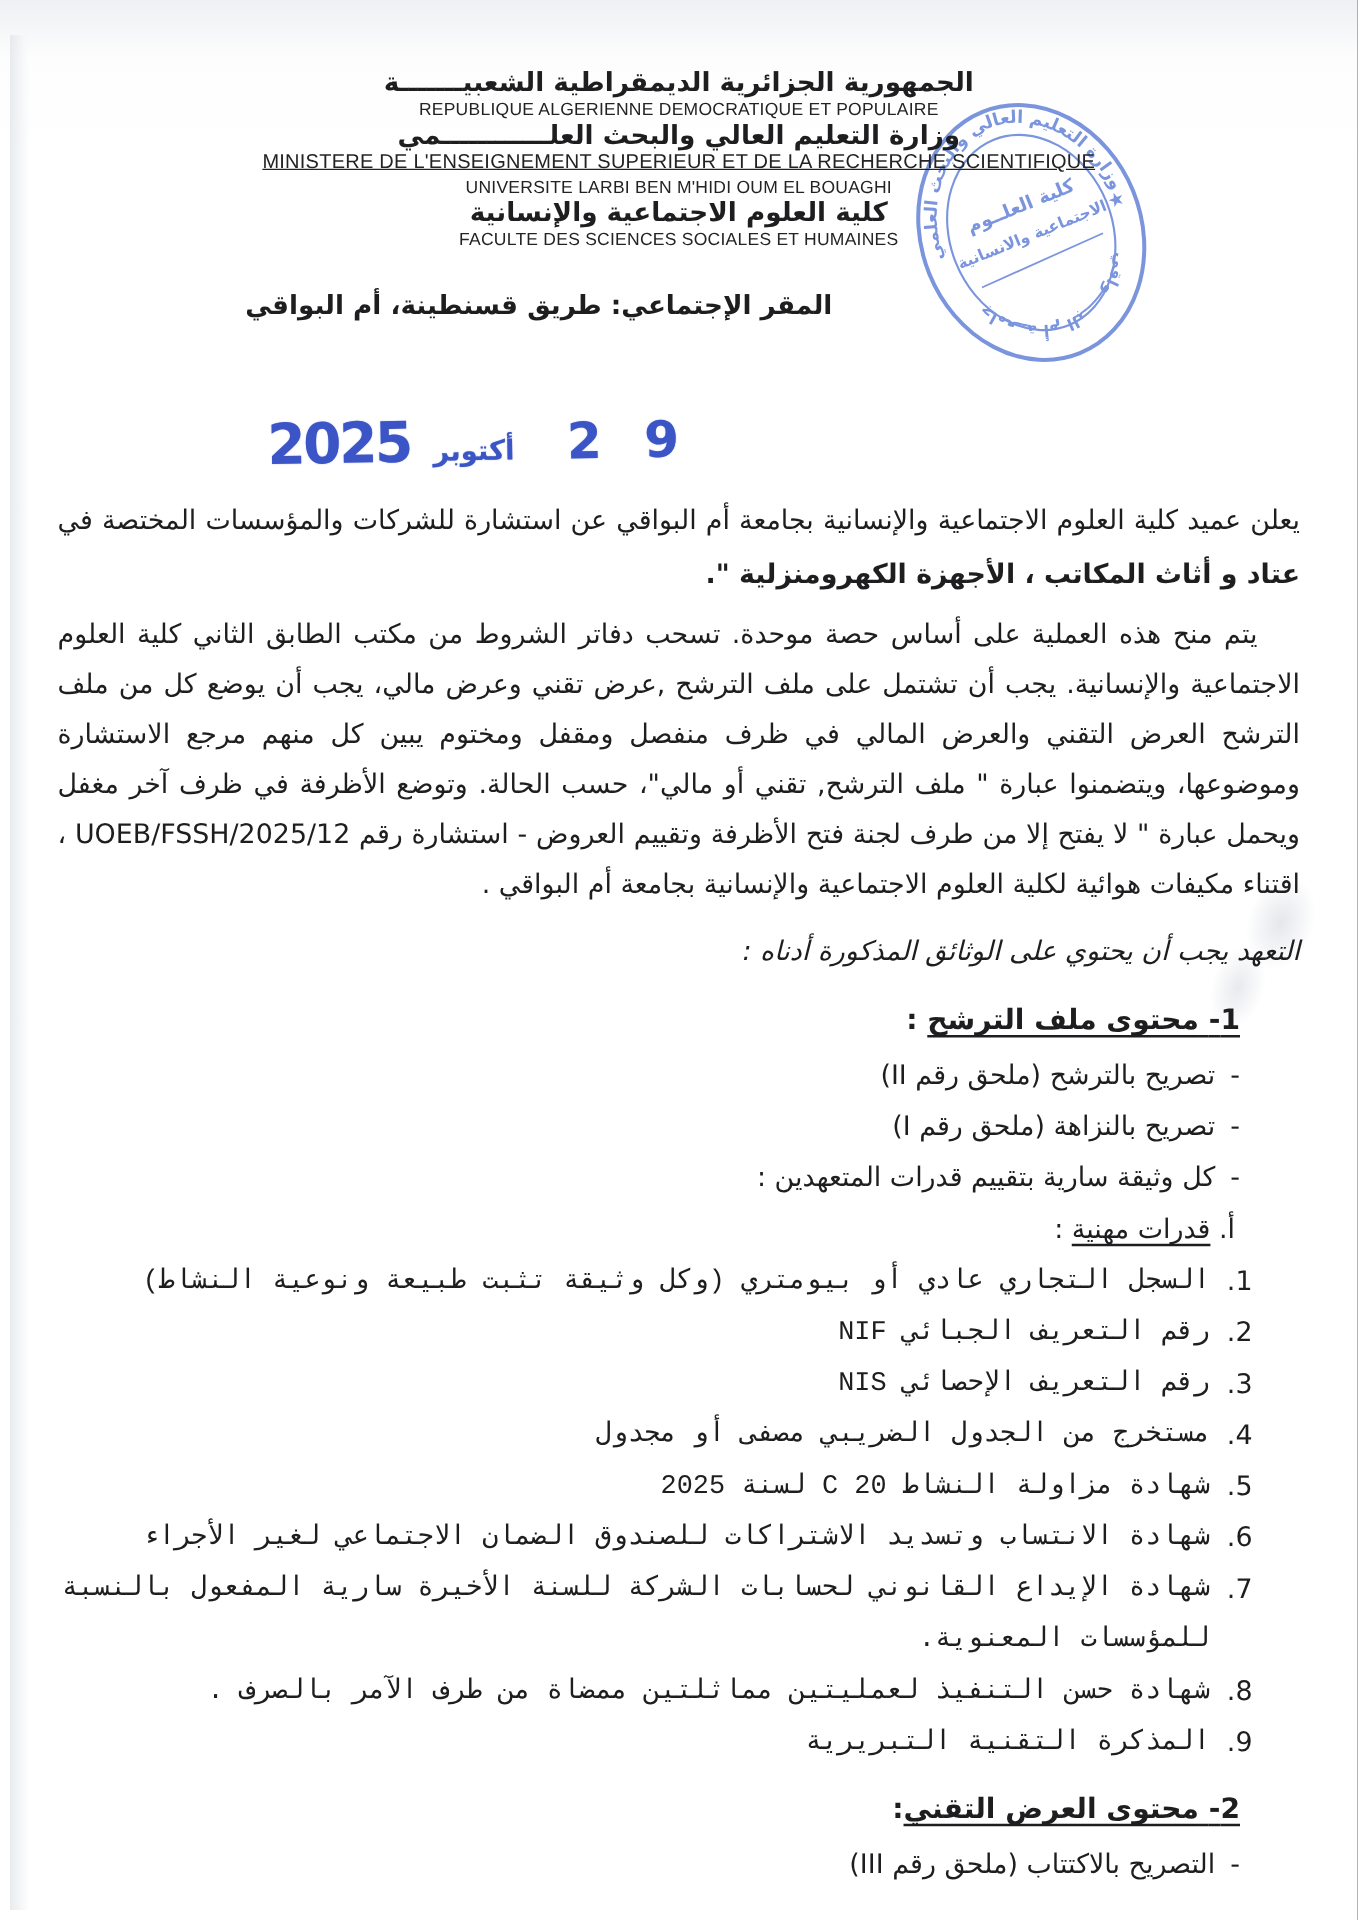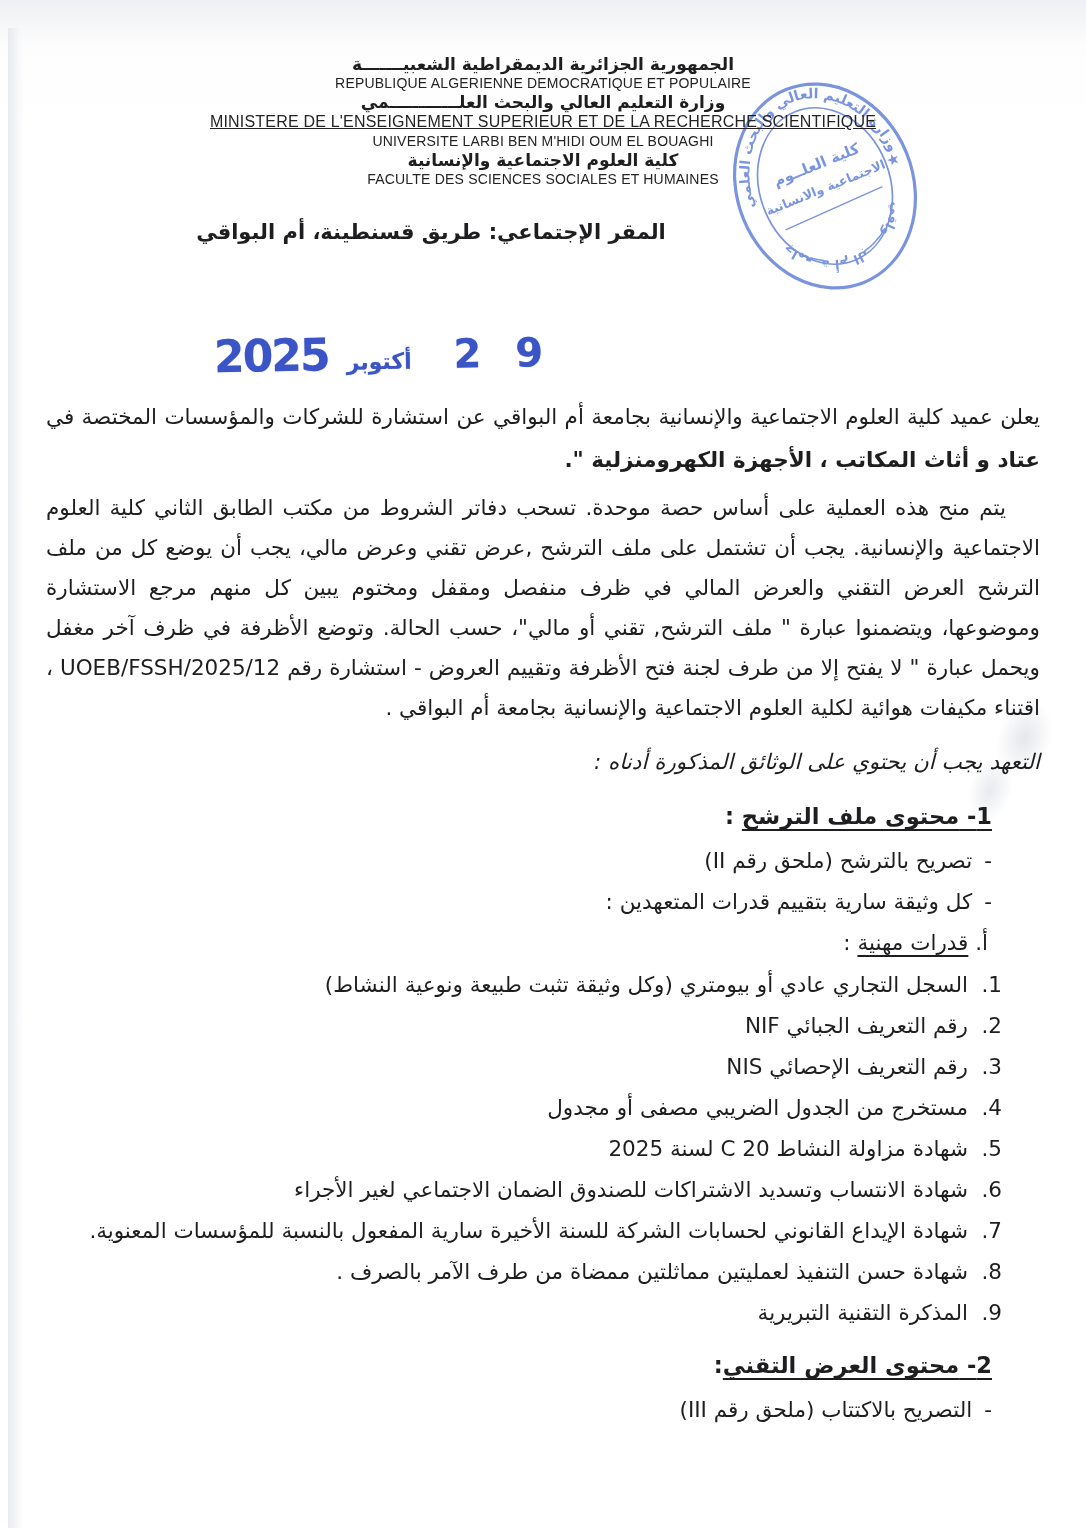--- a/index.html
+++ b/index.html
@@ -20,21 +20,21 @@
   .scan-smudge{
     position:absolute;left:955px;top:690px;width:110px;height:150px;
     background:
       radial-gradient(ellipse 38px 55px at 55% 30%,rgba(150,158,175,.25),rgba(150,158,175,0) 70%),
       radial-gradient(ellipse 30px 48px at 40% 70%,rgba(150,158,175,.22),rgba(150,158,175,0) 70%);
     transform:rotate(18deg);
   }
 
   
   .header{position:absolute;top:54px;left:0;width:100%;text-align:center;line-height:1.0;}
-  .h-ar{font-size:17px;font-weight:bold;direction:rtl;margin:2px 0 3px;}
+  .h-ar{font-size:21px;font-weight:bold;direction:rtl;margin:2px 0 3px;}
   .h-fr{font-family:"Liberation Sans",sans-serif;font-size:14px;color:#232326;margin:3px 0 4px;letter-spacing:.2px;}
   .h-fr.wide{font-size:16px;text-decoration:underline;}
   .address{margin-top:36px;font-size:21px;font-weight:bold;direction:rtl;transform:translateX(-112px);}
 
   
   .stamp{position:absolute;left:722px;top:62px;width:206px;height:248px;pointer-events:none;}
   .stamp svg{width:100%;height:100%;}
 
   
   .date-stamp{
@@ -80,21 +80,21 @@
   .sec-heading .u{text-decoration:underline;text-underline-offset:5px;text-decoration-thickness:2px;}
 
   .dash-item{margin-right:48px;text-align:right;line-height:41px;}
   .dash-item .dash{display:inline-block;margin-left:12px;}
 
   .sub-heading{margin-right:52px;text-align:right;line-height:42px;}
   .sub-heading .u{text-decoration:underline;text-underline-offset:5px;}
 
   .num-item{display:flex;direction:rtl;align-items:flex-start;padding-right:38px;line-height:41px;text-align:right;}
   .num-item .num{flex:0 0 34px;}
-  .num-item .itxt{flex:1 1 auto;}
+  .num-item .itxt{flex:1 1 auto;font-family:Liberation Mono, monospace;}
 </style>
 </head>
 <body>
 
 <div class="page">
 
   <div class="edge-band"></div>
   <div class="scan-smudge"></div>
 
   <div class="stamp">
@@ -143,20 +143,21 @@
     <div class="p-intro-1">يعلن عميد كلية العلوم الاجتماعية والإنسانية بجامعة أم البواقي عن استشارة للشركات والمؤسسات المختصة في</div>
     <div class="p-intro-2">عتاد و أثاث المكاتب ، الأجهزة الكهرومنزلية ".</div>
 
     <div class="p-main">يتم منح هذه العملية على أساس حصة موحدة. تسحب دفاتر الشروط من مكتب الطابق الثاني كلية العلوم الاجتماعية والإنسانية. يجب أن تشتمل على ملف الترشح ,عرض تقني وعرض مالي، يجب أن يوضع كل من ملف الترشح العرض التقني والعرض المالي في ظرف منفصل ومقفل ومختوم يبين كل منهم مرجع الاستشارة وموضوعها، ويتضمنوا عبارة " ملف الترشح, تقني أو مالي"، حسب الحالة. وتوضع الأظرفة في ظرف آخر مغفل ويحمل عبارة " لا يفتح إلا من طرف لجنة فتح الأظرفة وتقييم العروض - استشارة رقم 12/UOEB/FSSH/2025 ، اقتناء مكيفات هوائية لكلية العلوم الاجتماعية والإنسانية بجامعة أم البواقي .</div>
 
     <div class="p-docs">التعهد يجب أن يحتوي على الوثائق المذكورة أدناه :</div>
 
     <div class="sec-heading"><span class="u"><span>1-</span> <span>محتوى ملف الترشح</span></span><span> :</span></div>
 
     <div class="dash-item"><span class="dash">-</span><span>تصريح بالترشح (ملحق رقم II)</span></div>
+    <div class="dash-item"><span class="dash">-</span><span>تصريح بالنزاهة (ملحق رقم I)</span></div>
     <div class="dash-item"><span class="dash">-</span><span>كل وثيقة سارية بتقييم قدرات المتعهدين :</span></div>
 
     <div class="sub-heading"><span>أ.</span> <span class="u">قدرات مهنية</span><span> :</span></div>
 
     <div class="num-item">
         <span class="num">1.</span>
         <span class="itxt">السجل التجاري عادي أو بيومتري (وكل وثيقة تثبت طبيعة ونوعية النشاط)</span>
       </div>
     <div class="num-item">
         <span class="num">2.</span>

